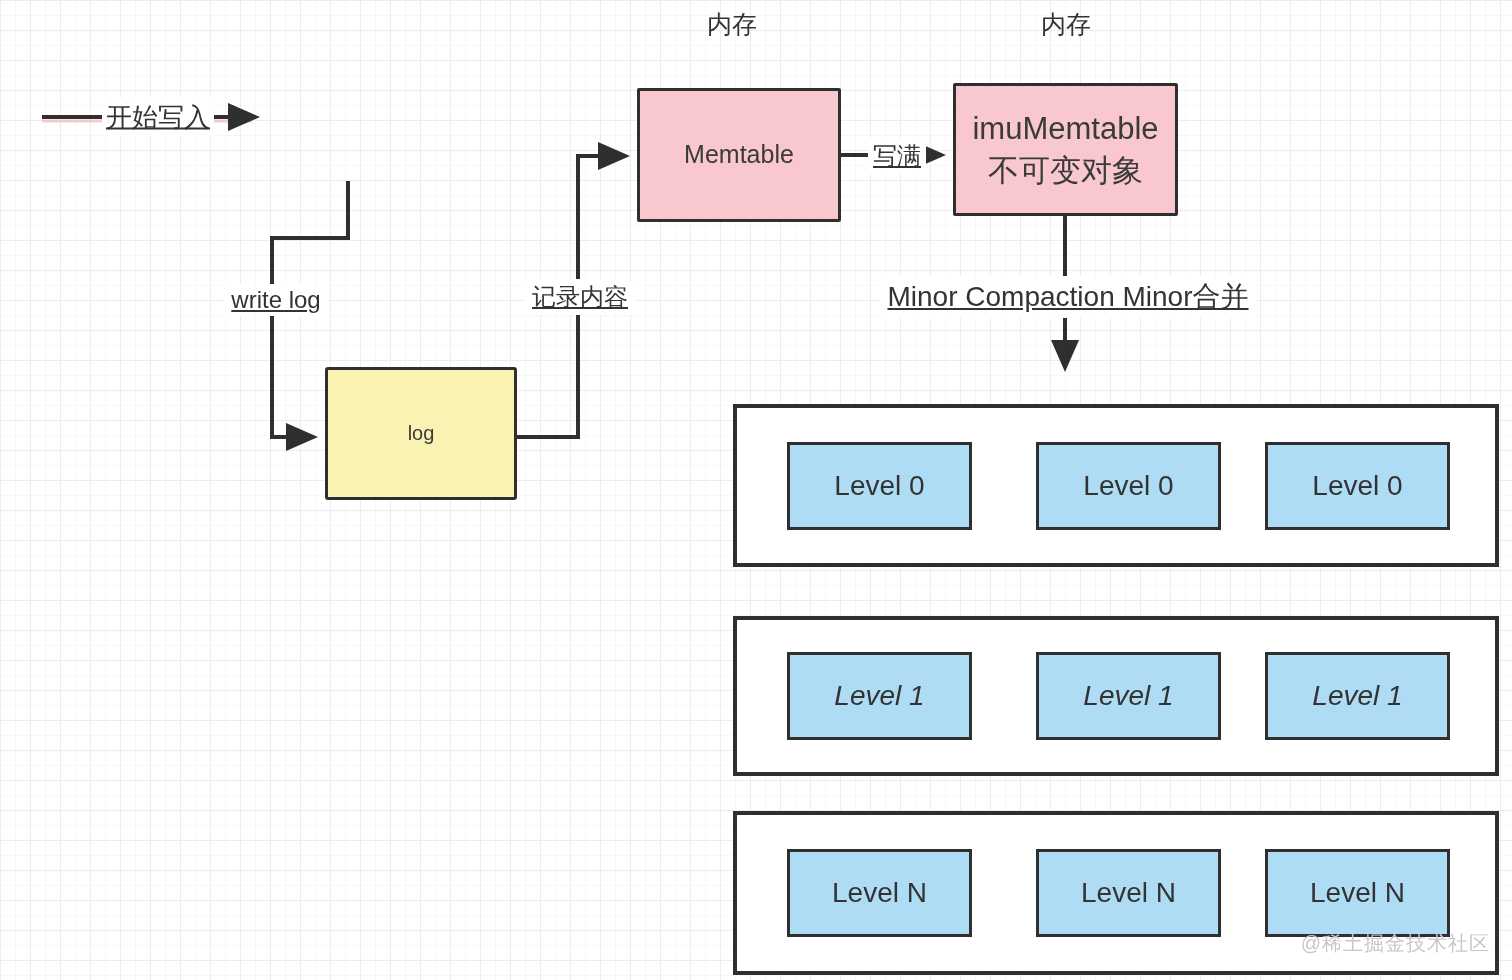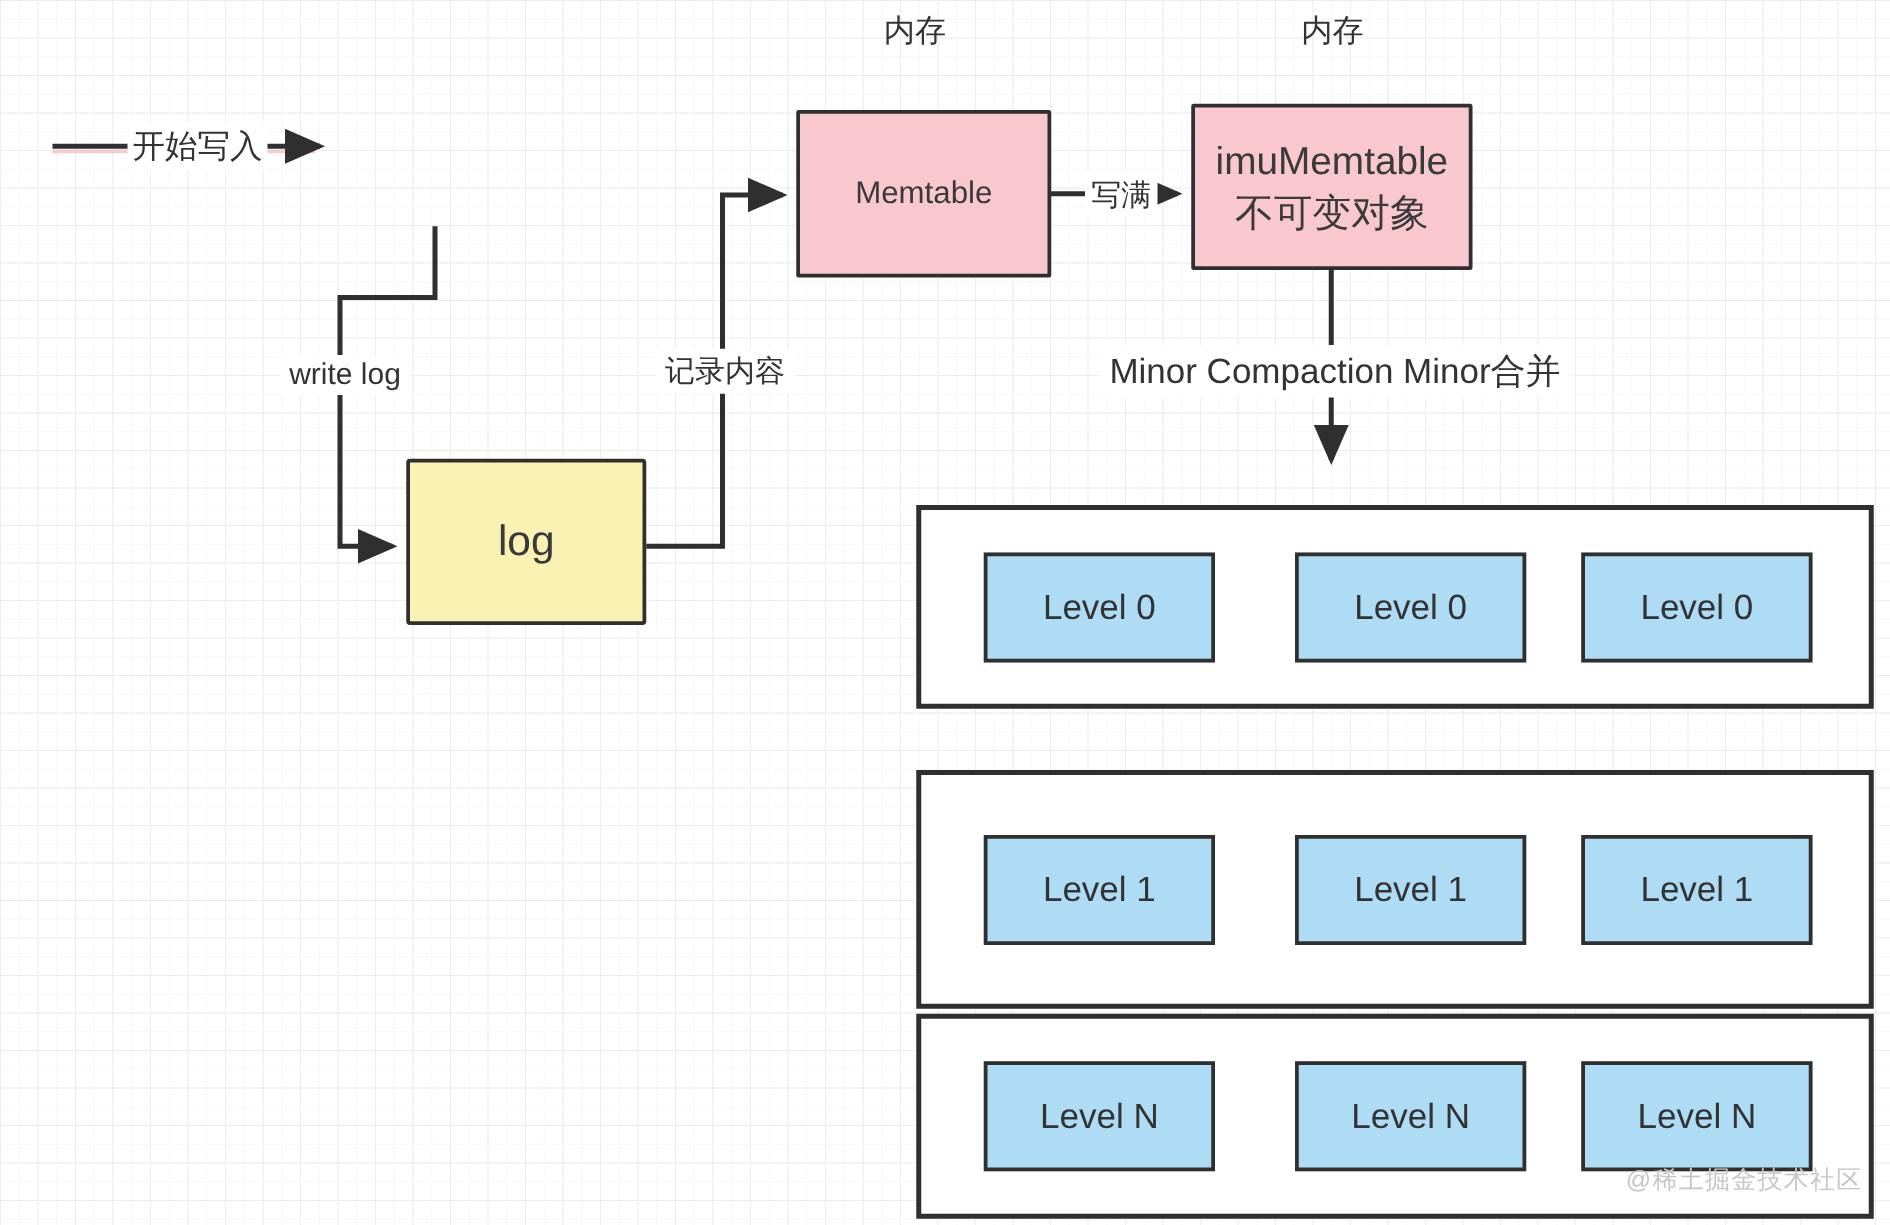--- a/index.html
+++ b/index.html
@@ -32,50 +32,50 @@
     display:flex; align-items:center; justify-content:center;
     border:3px solid var(--border);
     text-align:center; color:var(--text);
     font-size:26px; line-height:1.35;
   }
   .node.yellow{background:var(--yellow);}
   .node.pink{background:var(--pink);}
   .node.multiline{white-space:pre-line; font-size:31px;}
 
   #node-write{left:267px; top:48px; width:191px; height:133px; border-radius:10px;}
-  #node-log{left:325px; top:367px; width:192px; height:133px; border-radius:3px; font-size:34px;}
+  #node-log{left:325px; top:367px; width:192px; height:133px; border-radius:3px; font-size:20px;}
   #node-memtable{left:637px; top:88px; width:204px; height:134px; border-radius:2px; font-size:25px;}
   #node-imu{left:953px; top:83px; width:225px; height:133px; border-radius:2px;}
 
   .memory-label{
     position:absolute; top:8px; z-index:3;
     transform:translateX(-50%);
     font-size:25px; font-weight:500; color:#333; white-space:nowrap;
   }
   #memory-label-1{left:732px;}
   #memory-label-2{left:1066px;}
 
   .edge-label{
     position:absolute; z-index:3;
     transform:translate(-50%,-50%);
     background:var(--bg); padding:2px 8px;
-    font-size:24px; color:#333; white-space:nowrap;
+    font-size:24px; color:#333; white-space:nowrap;text-decoration:underline;
   }
   #edge-label-start{left:158px; top:117px; font-size:26px; padding:2px 4px;}
   #edge-label-writelog{left:276px; top:300px;}
   #edge-label-record{left:580px; top:297px;}
   #edge-label-full{left:897px; top:156px; padding:2px 5px;}
   #edge-label-minor{left:1068px; top:297px; font-size:28px;}
 
   .level-group{
     position:absolute; left:733px; width:766px; z-index:2;
     background:var(--bg); border:4px solid var(--border);
   }
   #level-group-0{top:404px; height:163px;}
-  #level-group-1{top:616px; height:191px;}
+  #level-group-1{top:616px; height:160px;font-style:italic;}
   #level-group-n{top:811px; height:164px;}
   .level-box{
     position:absolute; top:50%; transform:translateY(-50%);
     width:185px; height:88px;
     background:var(--blue); border:3px solid var(--border);
     display:flex; align-items:center; justify-content:center;
     font-size:28px; color:#333;
   }
   .level-box.c0{left:50px;}
   .level-box.c1{left:299px;}

